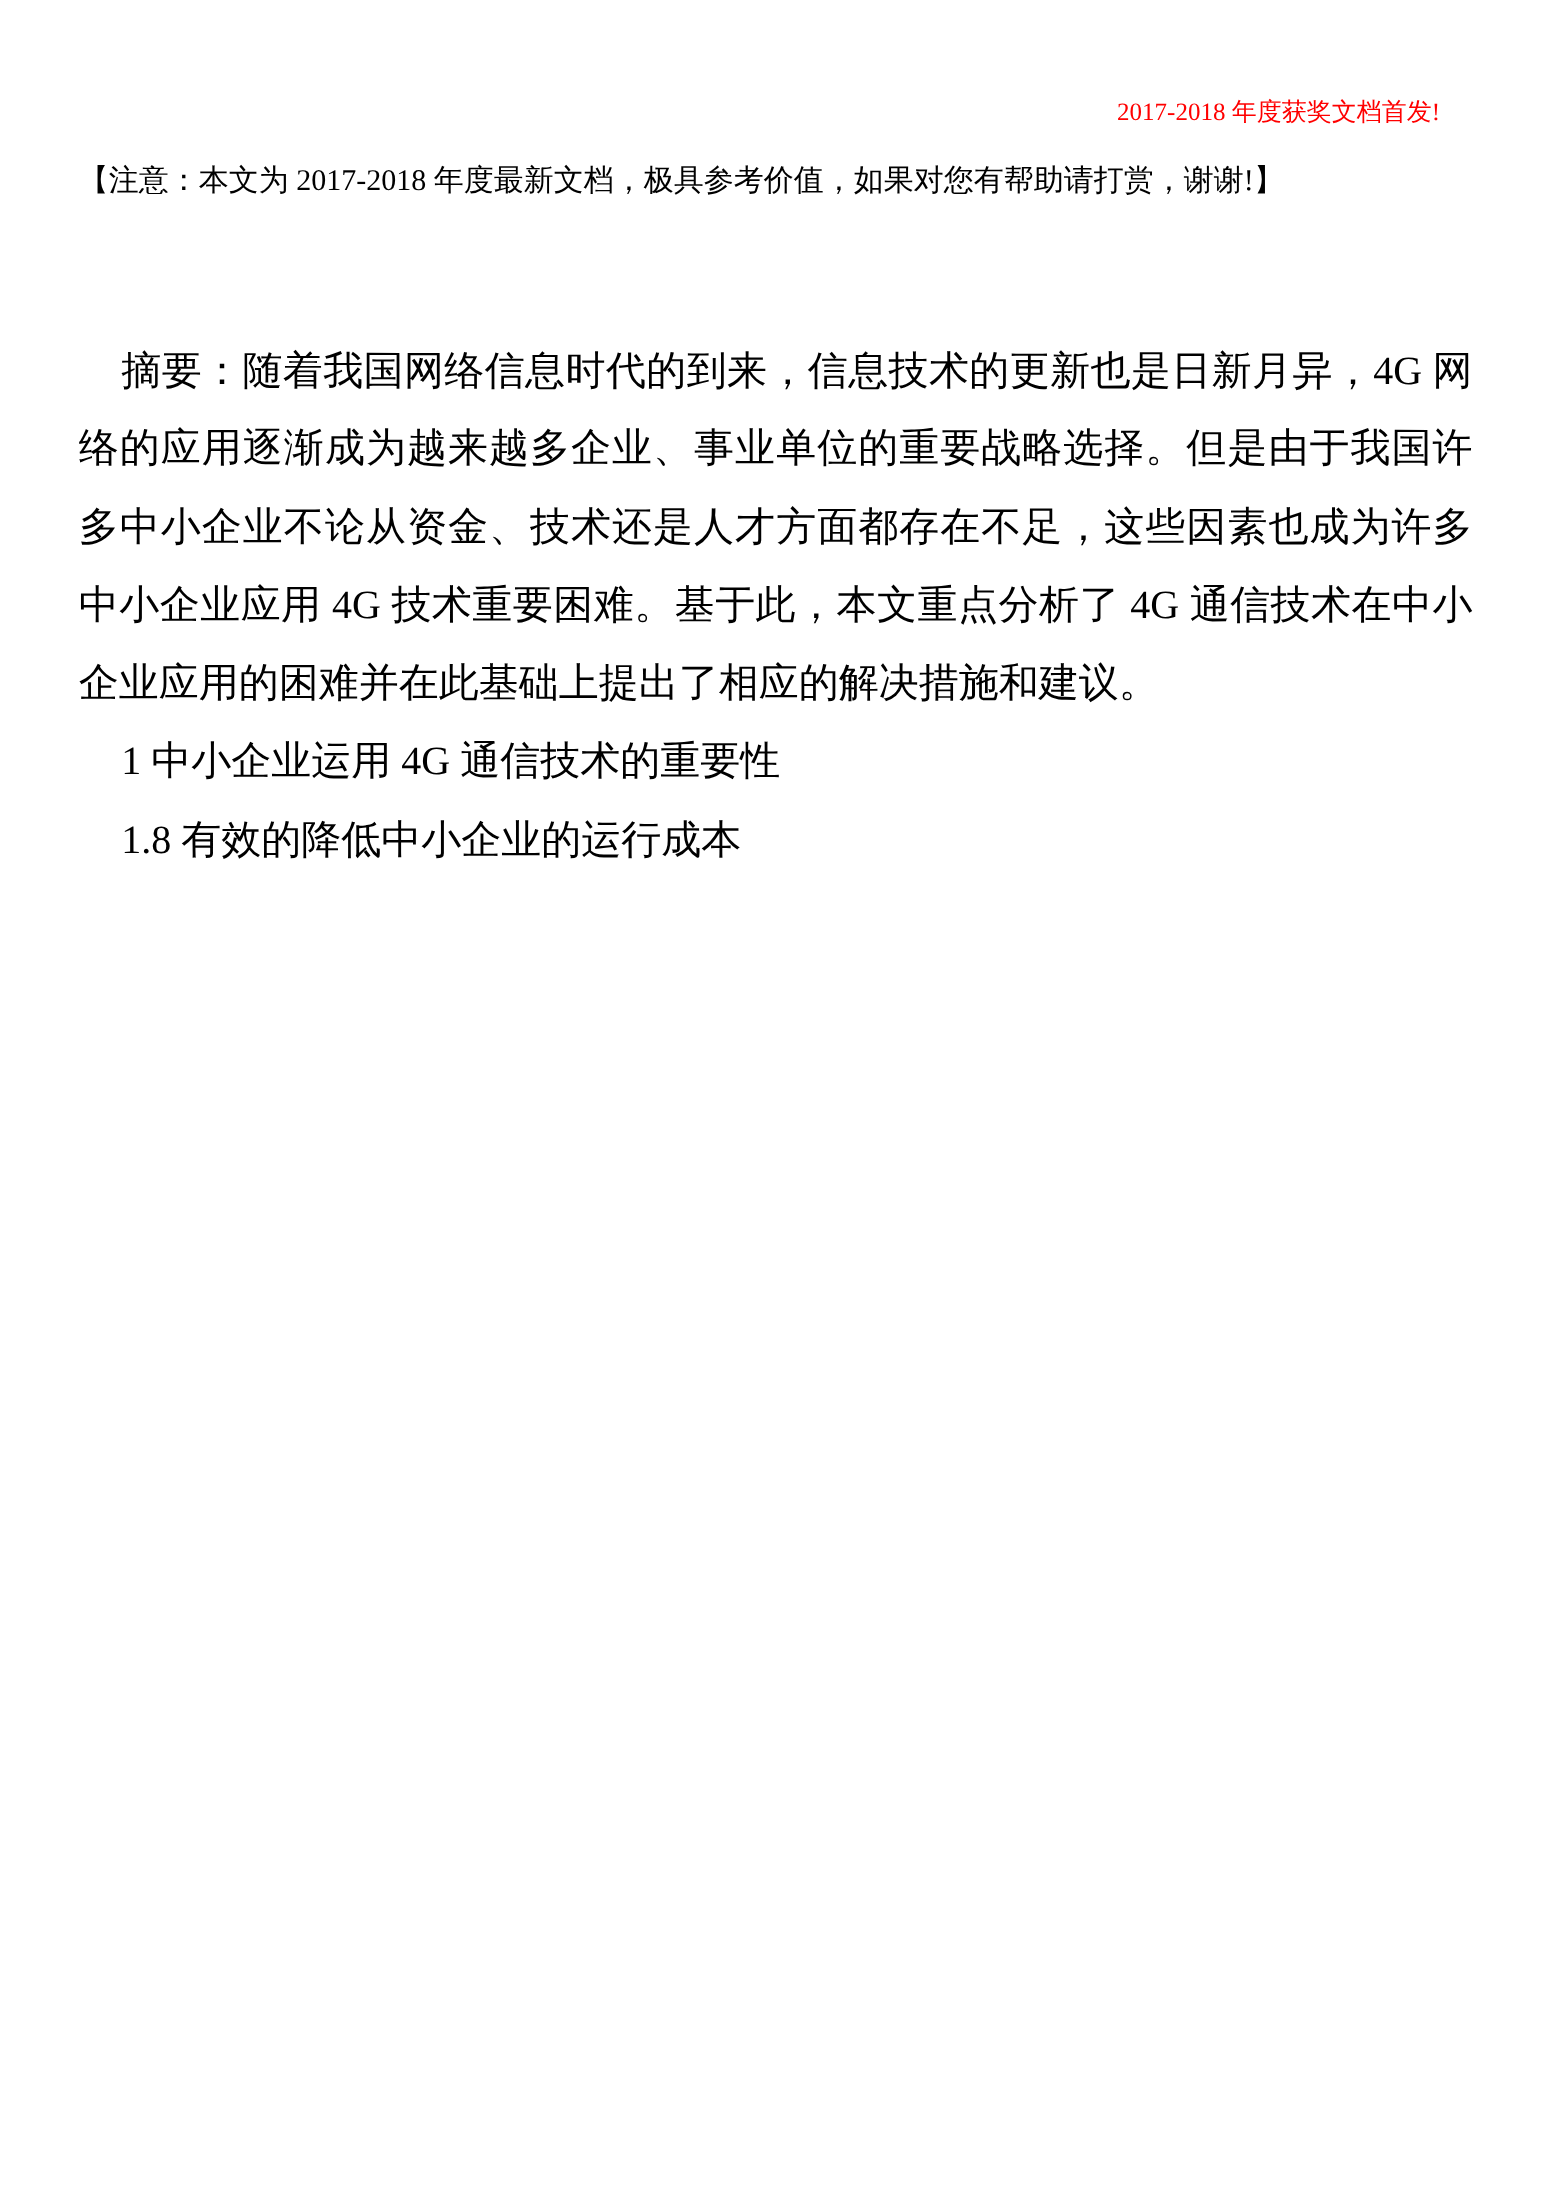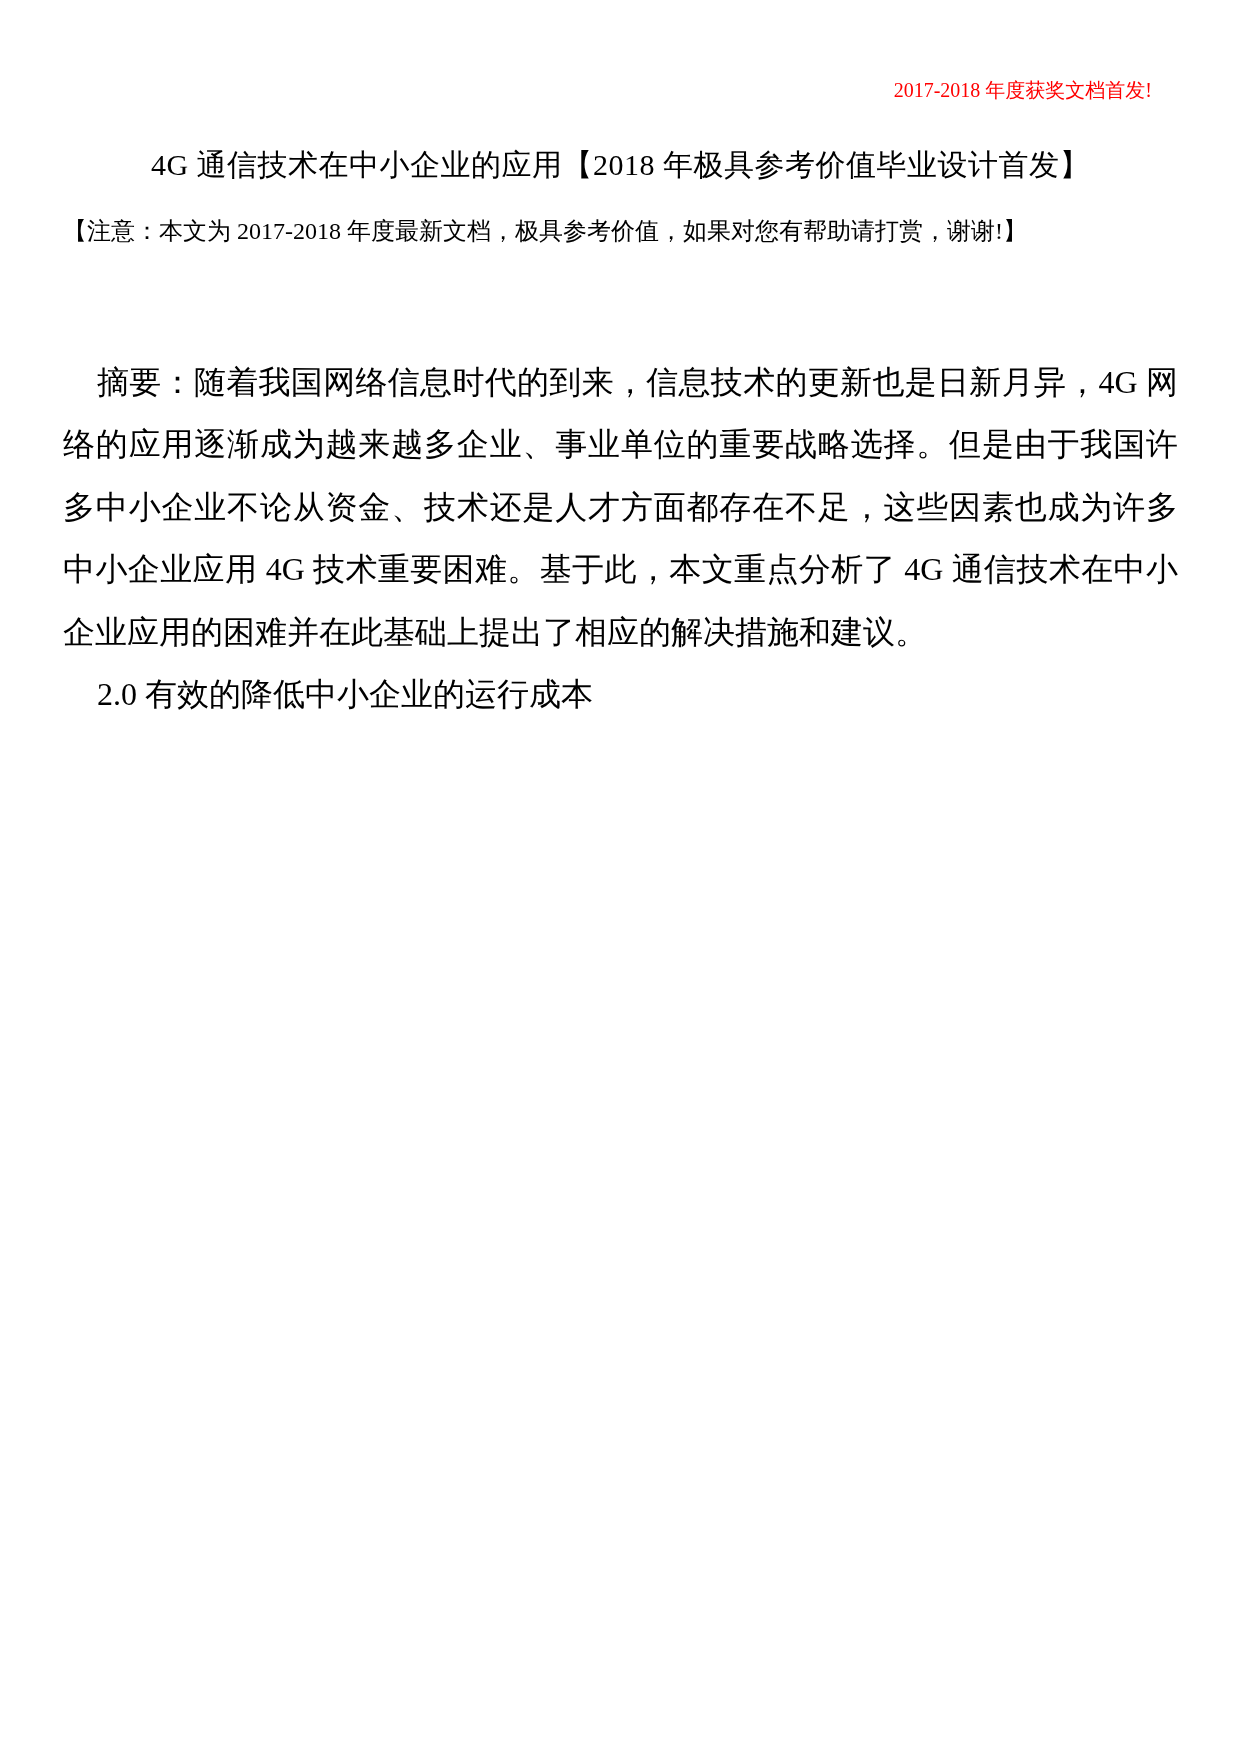--- a/index.html
+++ b/index.html
@@ -52,21 +52,21 @@
     margin: 0;
     text-indent: 34px;
   }
 </style>
 </head>
 <body>
 
 <div class="page">
   <div class="header-note">2017-2018 年度获奖文档首发!</div>
 
-  <div class="doc-title">4G 通信技术在中小企业的应用【2018 年极具参考价值毕业设计首发】</div>
 
   <div class="notice">【注意：本文为 2017-2018 年度最新文档，极具参考价值，如果对您有帮助请打赏，谢谢!】</div>
 
   <div class="body-flow">
       <p class="para">摘要：随着我国网络信息时代的到来，信息技术的更新也是日新月异，4G 网络的应用逐渐成为越来越多企业、事业单位的重要战略选择。但是由于我国许多中小企业不论从资金、技术还是人才方面都存在不足，这些因素也成为许多中小企业应用 4G 技术重要困难。基于此，本文重点分析了 4G 通信技术在中小企业应用的困难并在此基础上提出了相应的解决措施和建议。</p>
-      <p class="para">2.0 有效的降低中小企业的运行成本</p>
+      <p class="para">1 中小企业运用 4G 通信技术的重要性</p>
+      <p class="para">1.8 有效的降低中小企业的运行成本</p>
     </div>
 </div>
 
 </body></html>

